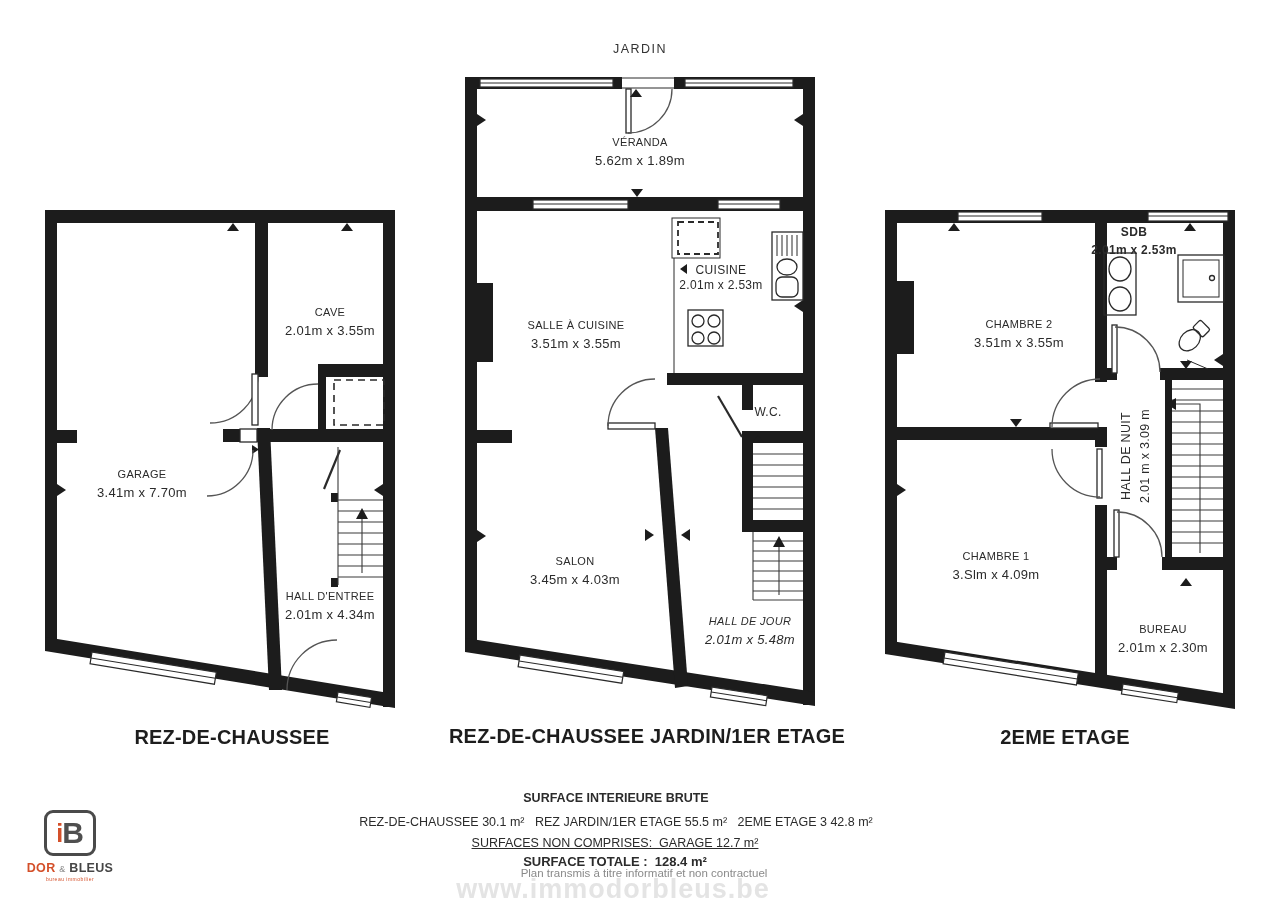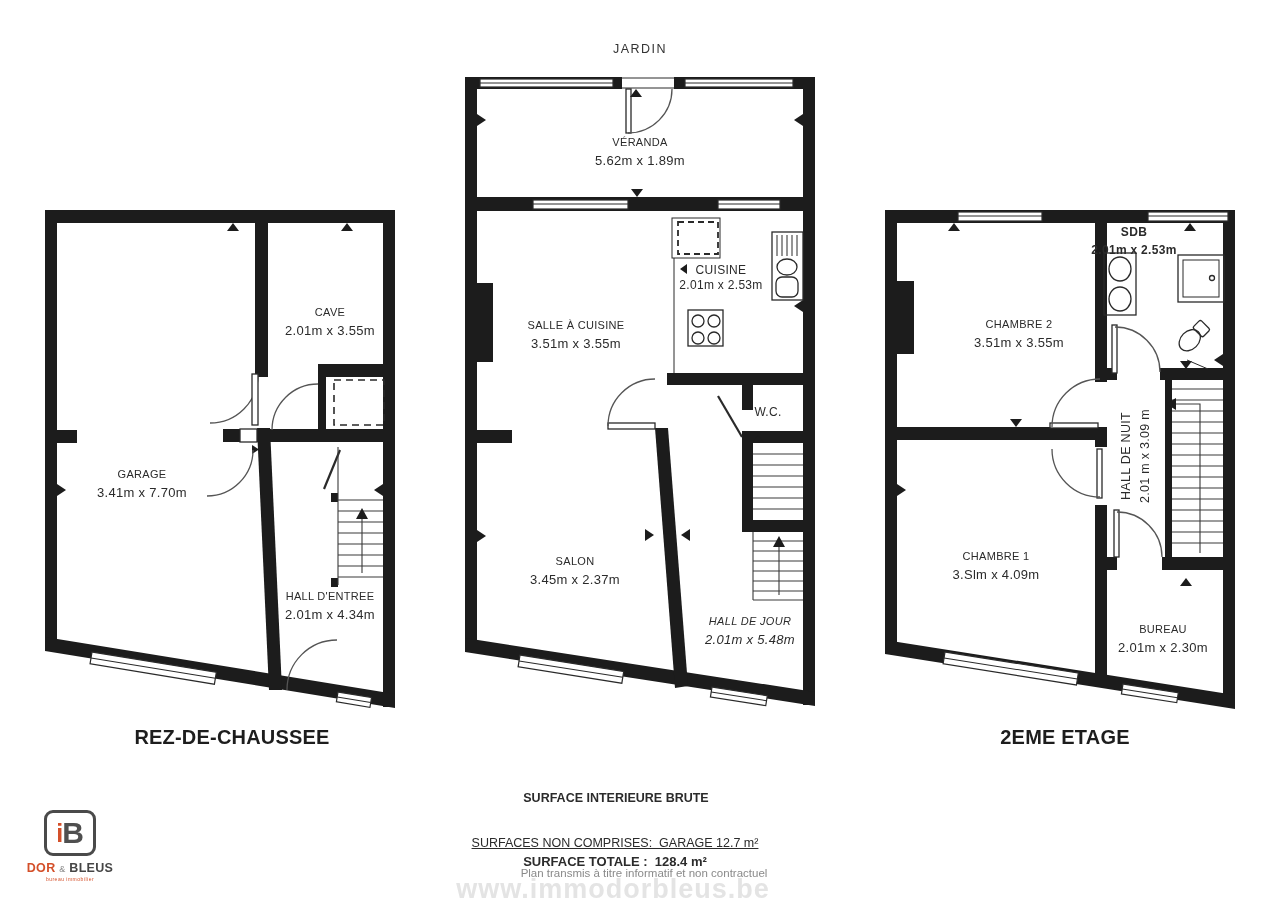--- a/index.html
+++ b/index.html
@@ -267,21 +267,21 @@
 </div>
 <div class="lbl small" style="left:721px;top:278px;">
   <div class="rname">CUISINE</div>
   <div class="rdims">2.01m x 2.53m</div>
 </div>
 <div class="lbl tiny" style="left:768px;top:412px;">
   <div class="rname">W.C.</div>
 </div>
 <div class="lbl" style="left:575px;top:571px;">
   <div class="rname">SALON</div>
-  <div class="rdims">3.45m x 2.37m</div>
+  <div class="rdims">3.45m x 4.03m</div>
 </div>
 <div class="lbl" style="left:750px;top:631px;font-style:italic;">
   <div class="rname">HALL DE JOUR</div>
   <div class="rdims">2.01m x 5.48m</div>
 </div>
 
 <div class="lbl" style="left:995px;top:334px;margin-left:24px;">
   <div class="rname">CHAMBRE 2</div>
   <div class="rdims">3.51m x 3.55m</div>
 </div>
@@ -296,24 +296,26 @@
 <div class="lbl" style="left:996px;top:566px;">
   <div class="rname">CHAMBRE 1</div>
   <div class="rdims">3.Slm x 4.09m</div>
 </div>
 <div class="lbl" style="left:1163px;top:639px;">
   <div class="rname">BUREAU</div>
   <div class="rdims">2.01m x 2.30m</div>
 </div>
 
 <div class="plan-title" style="left:232px;top:737px;">REZ-DE-CHAUSSEE</div>
+<div class="plan-title" style="left:647px;top:736px;">REZ-DE-CHAUSSEE JARDIN/1ER ETAGE</div>
 <div class="plan-title" style="left:1065px;top:737px;">2EME ETAGE</div>
 
 <div class="watermark" style="left:613px;top:889px;">www.immodorbleus.be</div>
 <div class="foot b" style="left:616px;top:798px;font-size:12.5px;">SURFACE INTERIEURE BRUTE</div>
+<div class="foot" style="left:616px;top:822px;font-size:12.5px;">REZ-DE-CHAUSSEE 30.1 m²&nbsp;&nbsp;&nbsp;REZ JARDIN/1ER ETAGE 55.5 m²&nbsp;&nbsp;&nbsp;2EME ETAGE 3 42.8 m²</div>
 <div class="foot" style="left:615px;top:843px;font-size:12.5px;text-decoration:underline;">SURFACES NON COMPRISES:&nbsp; GARAGE 12.7 m²</div>
 <div class="foot b" style="left:615px;top:861px;font-size:13px;">SURFACE TOTALE :&nbsp; 128.4 m²</div>
 <div class="foot grey" style="left:644px;top:873px;font-size:11.5px;">Plan transmis à titre informatif et non contractuel</div>
 
 <div class="logo">
   <div class="logo-box">
     <span class="logo-i">i</span>
     <span class="logo-b">B</span>
   </div>
   <div class="logo-name">

